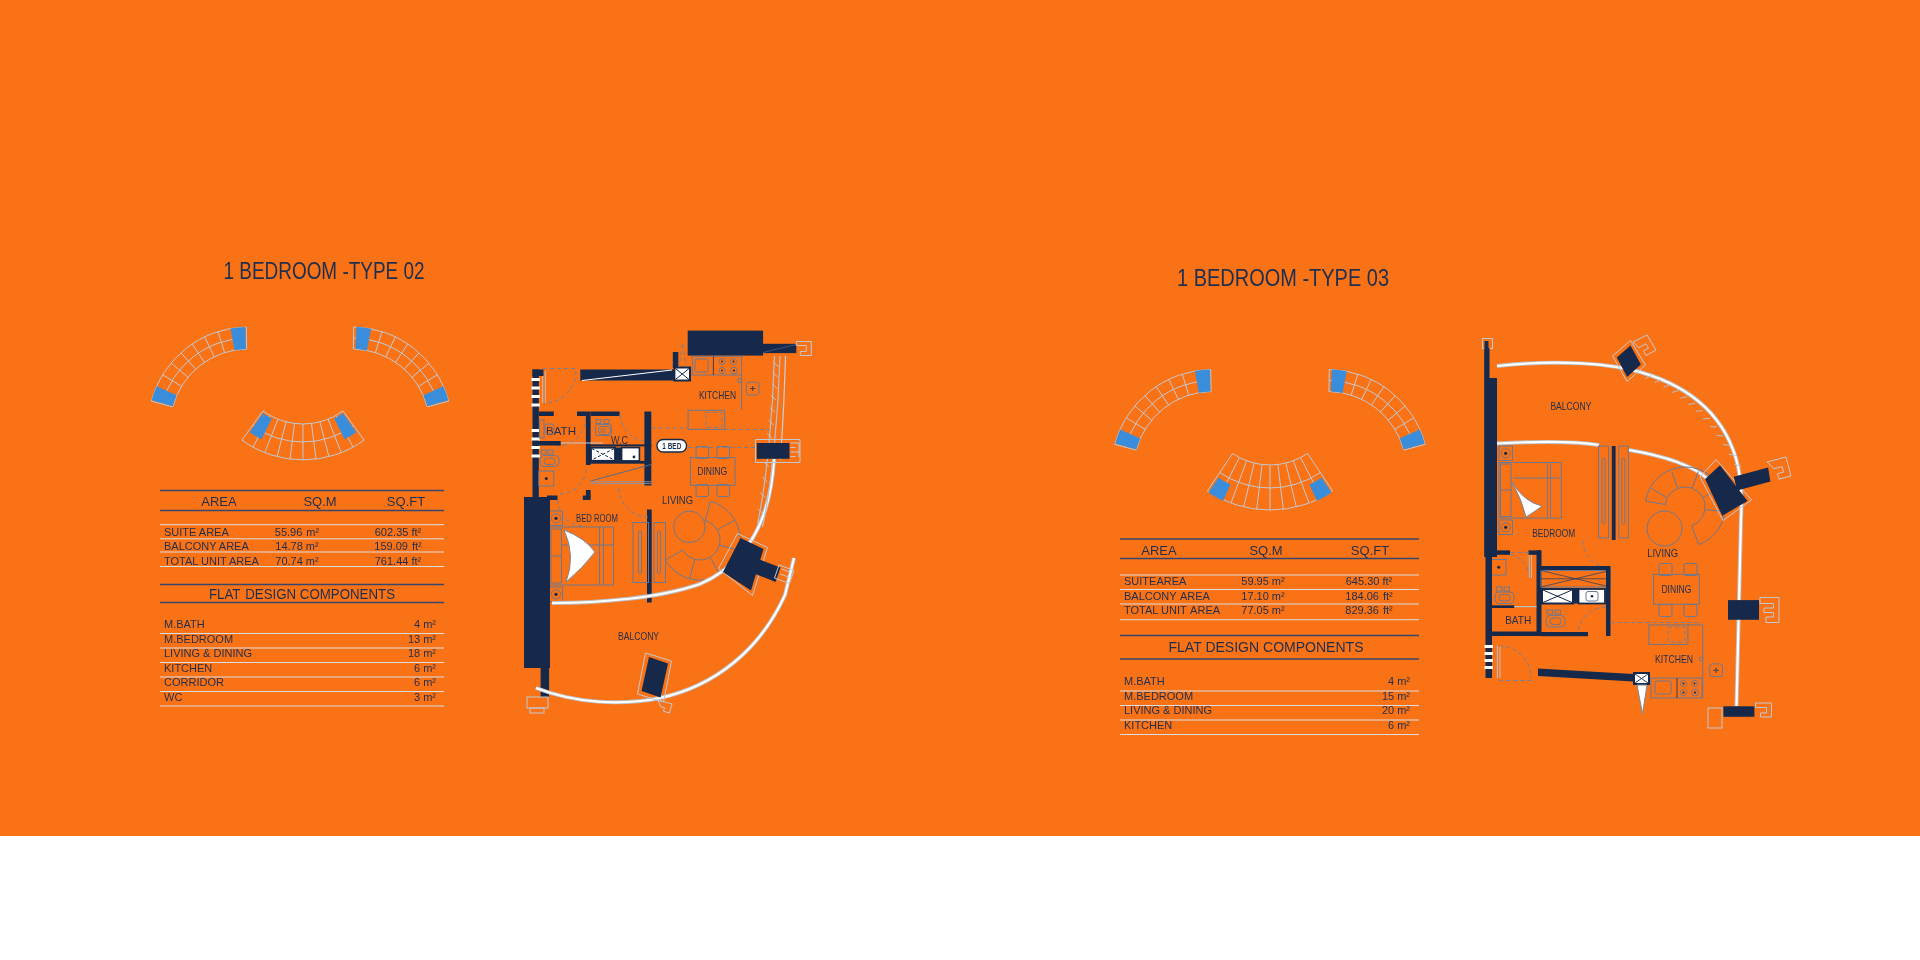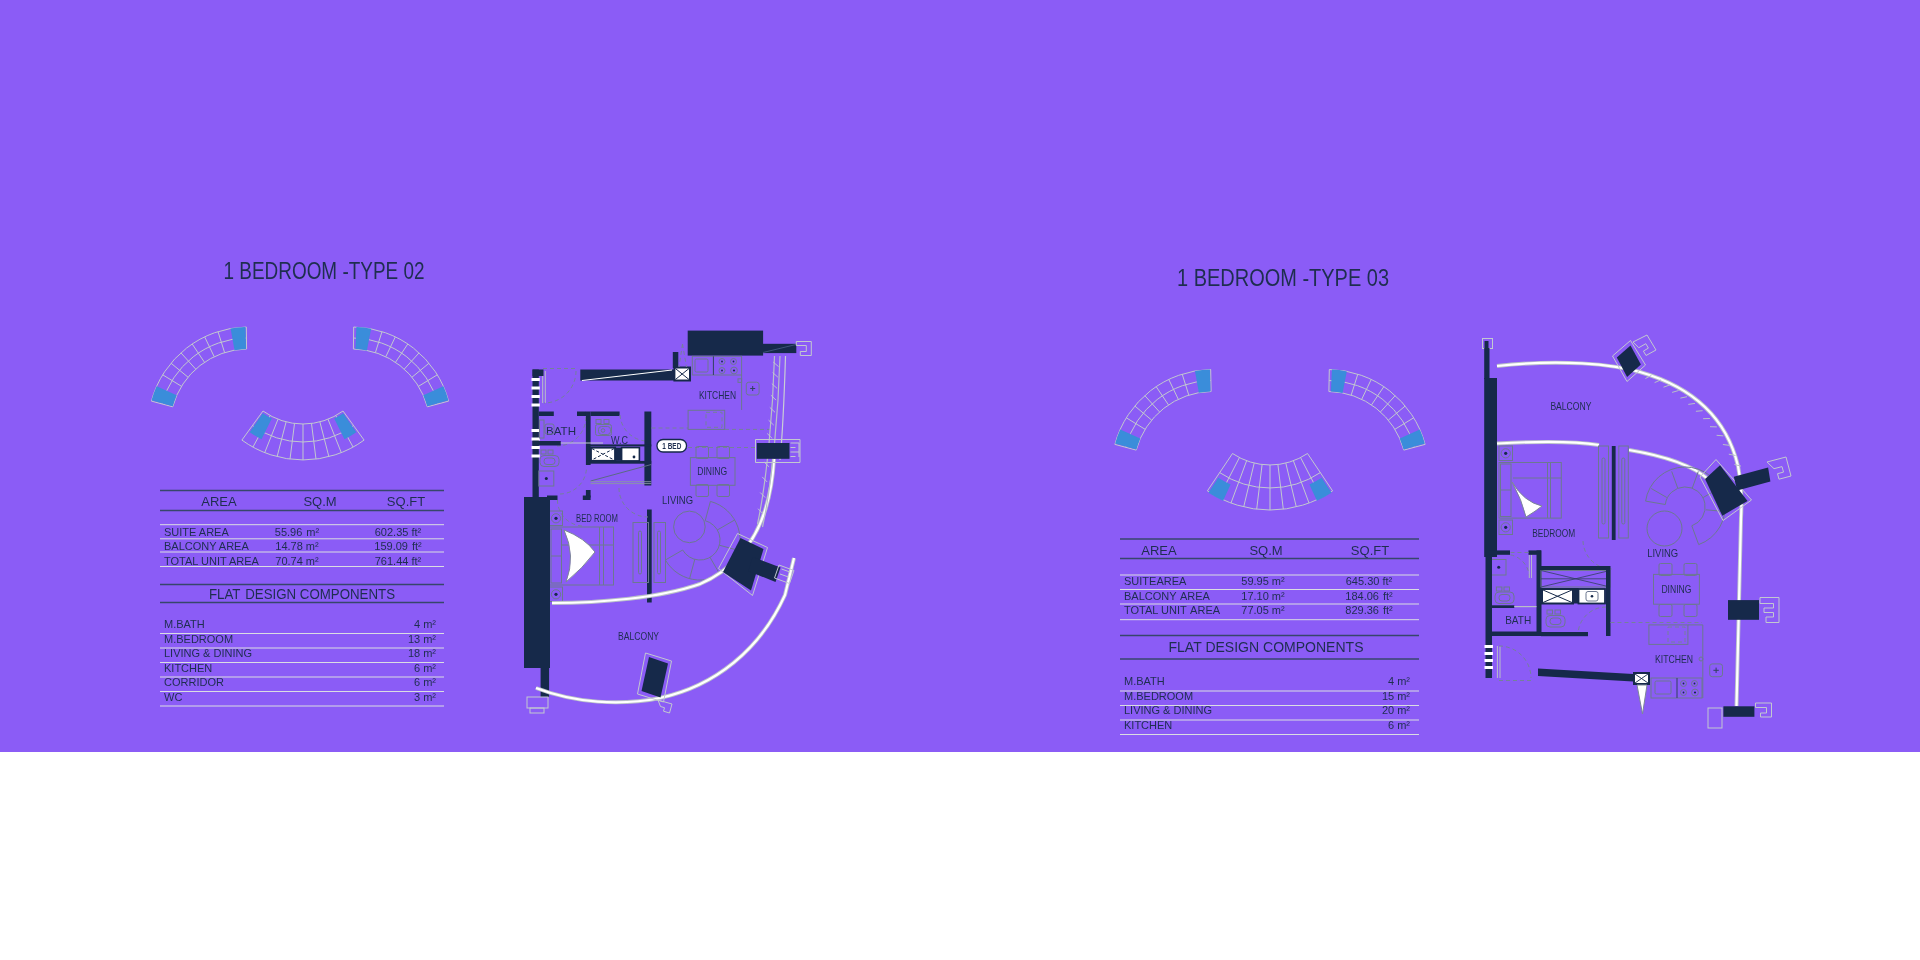--- a/index.html
+++ b/index.html
@@ -1,16 +1,16 @@
 <!DOCTYPE html>
 <html><head>
 <meta charset="utf-8">
 <style>
 html,body{margin:0;padding:0;background:#ffffff;}
-#page{position:relative;width:1920px;height:752px;background:#8b5cf6;overflow:hidden;}
+#page{position:relative;width:1920px;height:836px;background:#f97316;overflow:hidden;}
 svg{font-family:"Liberation Sans",sans-serif;}
 .wall{fill:#16294a;stroke:none;}
 .t{fill:#1e2e4f;}
 .fur{fill:none;stroke:#6c7890;stroke-width:1;}
 .ray{fill:none;stroke:#c2c8d0;stroke-width:1;}
 .dash{fill:none;stroke:#74809a;stroke-width:1;stroke-dasharray:4 3;}
 .dl{fill:none;stroke:#37466b;stroke-width:1.4;}
 .ll{fill:none;stroke:#dadde2;stroke-width:1;}
 </style>
 </head>

